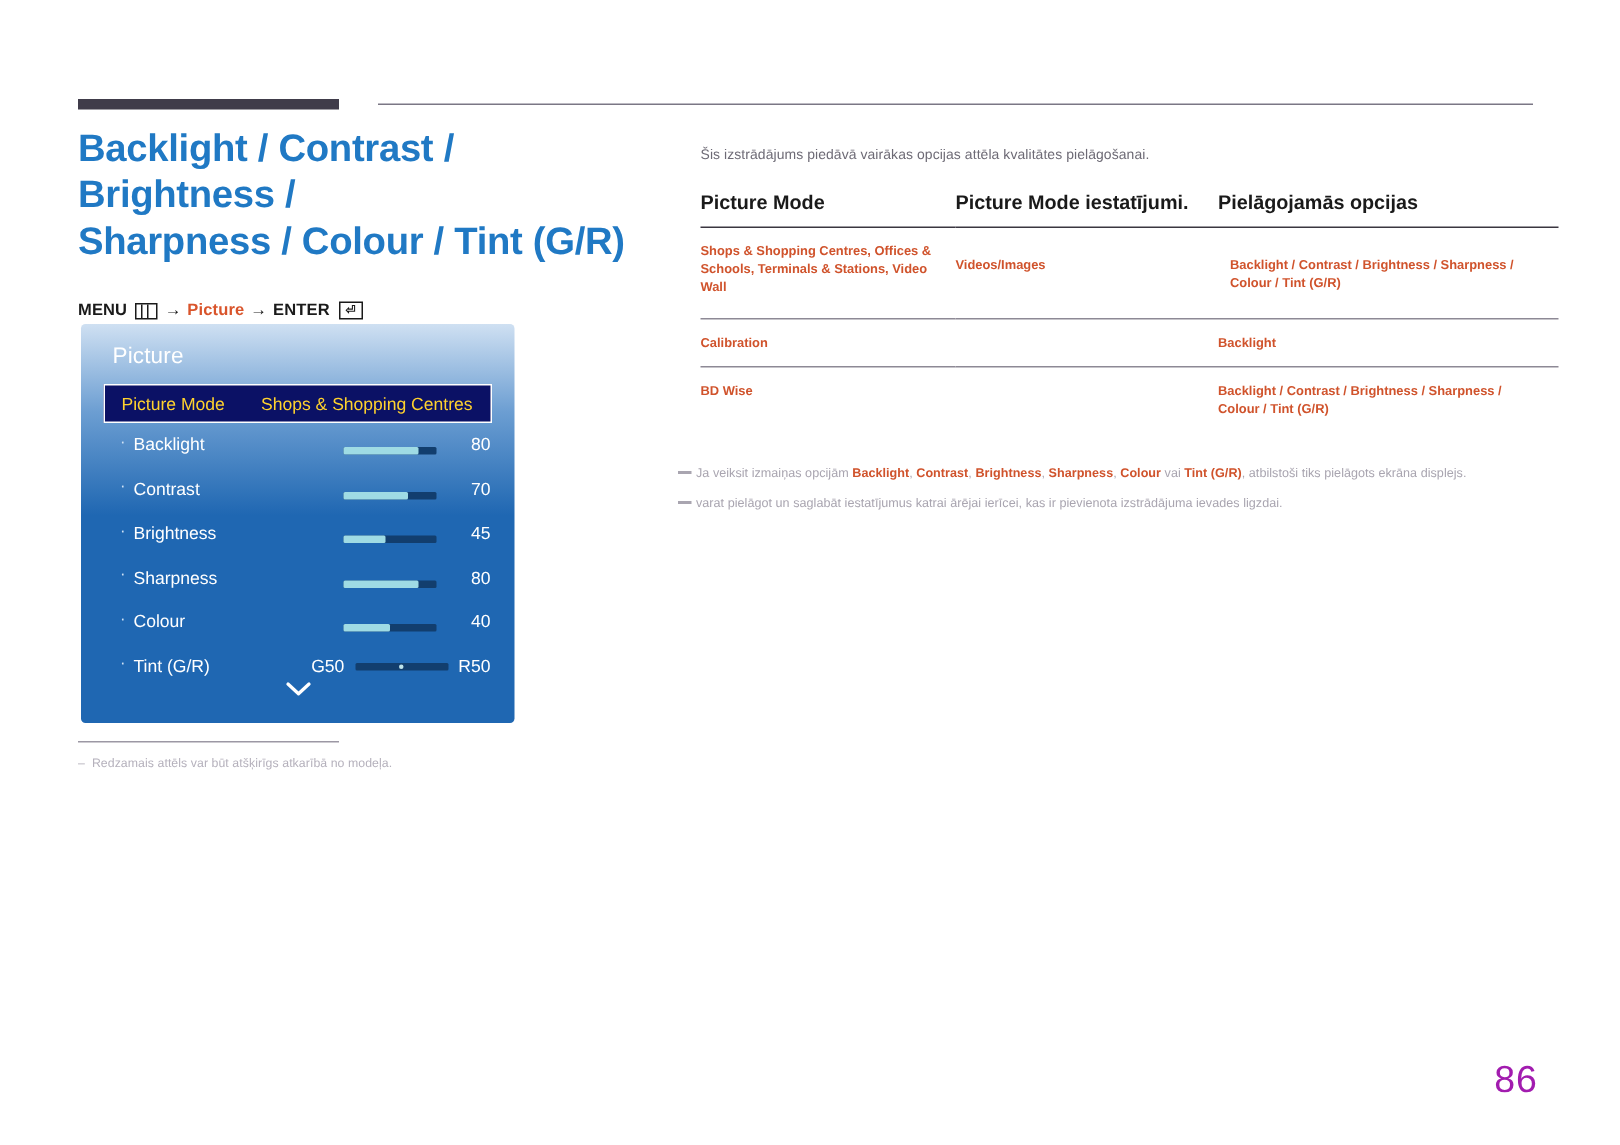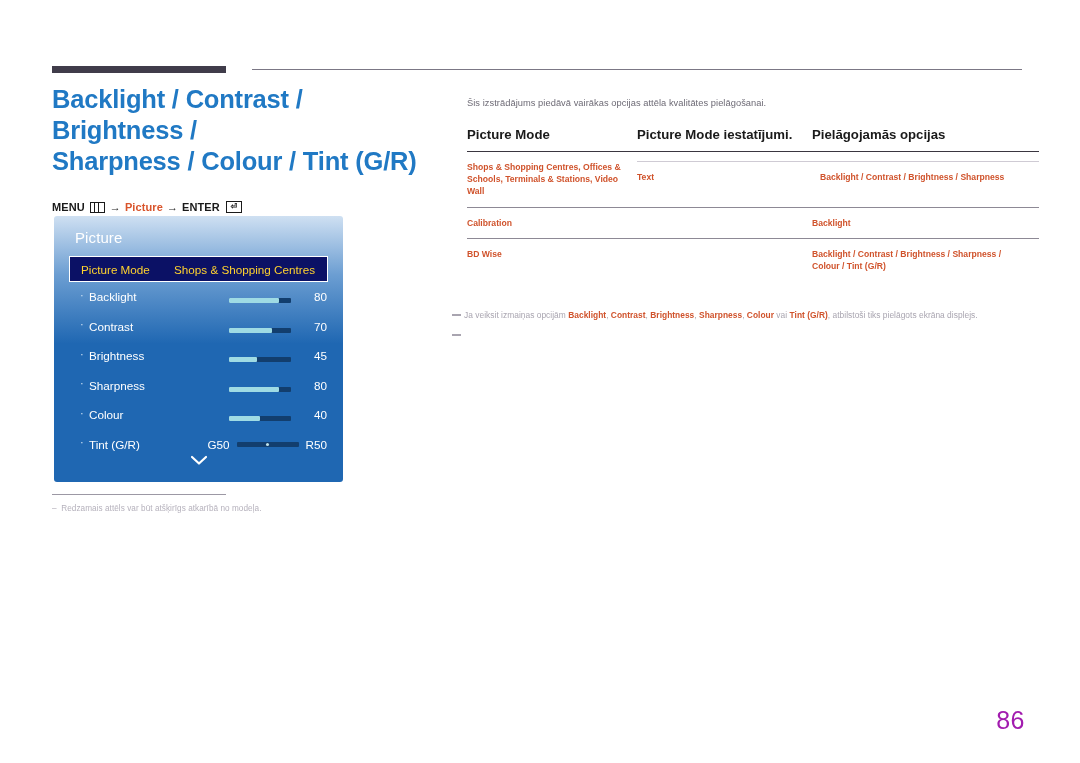--- a/index.html
+++ b/index.html
@@ -474,23 +474,23 @@
         <th class="col-opt">Pielāgojamās opcijas</th>
       </tr>
     </thead>
     <tbody>
 
       <tr>
         <td class="col-mode">Shops &amp; Shopping Centres, Offices &amp; Schools,  Terminals &amp; Stations, Video Wall</td>
         <td colspan="2" style="padding-right:0;">
           <table class="sub">
             <tbody>
-            <tr class="second">
-              <td class="sub-set">Text</td>
-              <td>Backlight / Contrast / Brightness / Sharpness</td>
+                <tr class="first">
+              <td class="sub-set">Videos/Images</td>
+              <td>Backlight / Contrast / Brightness / Sharpness / Colour / Tint (G/R)</td>
             </tr>
           </tbody>
             </table>
         </td>
       </tr>
 
       <tr class="row-sep">
         <td class="col-mode">Calibration</td>
         <td class="col-set"></td>
         <td class="col-opt">Backlight</td>
@@ -506,16 +506,17 @@
   </table>
 </div>
 
 <div id="bottom-notes">
   <div class="note">
     <span class="note-dash"></span>
     <span class="note-body"><span>Ja veiksit izmaiņas opcijām </span><b>Backlight</b><span>, </span><b>Contrast</b><span>, </span><b>Brightness</b><span>, </span><b>Sharpness</b><span>, </span><b>Colour</b><span> vai </span><b>Tint (G/R)</b><span>, atbilstoši tiks pielāgots ekrāna displejs.</span></span>
   </div>
   <div class="note">
     <span class="note-dash"></span>
+    <span class="note-body"><span>varat pielāgot un saglabāt iestatījumus katrai ārējai ierīcei, kas ir pievienota izstrādājuma ievades ligzdai.</span></span>
   </div>
 </div>
 
 <div id="page-number">86</div>
 
 </body></html>

